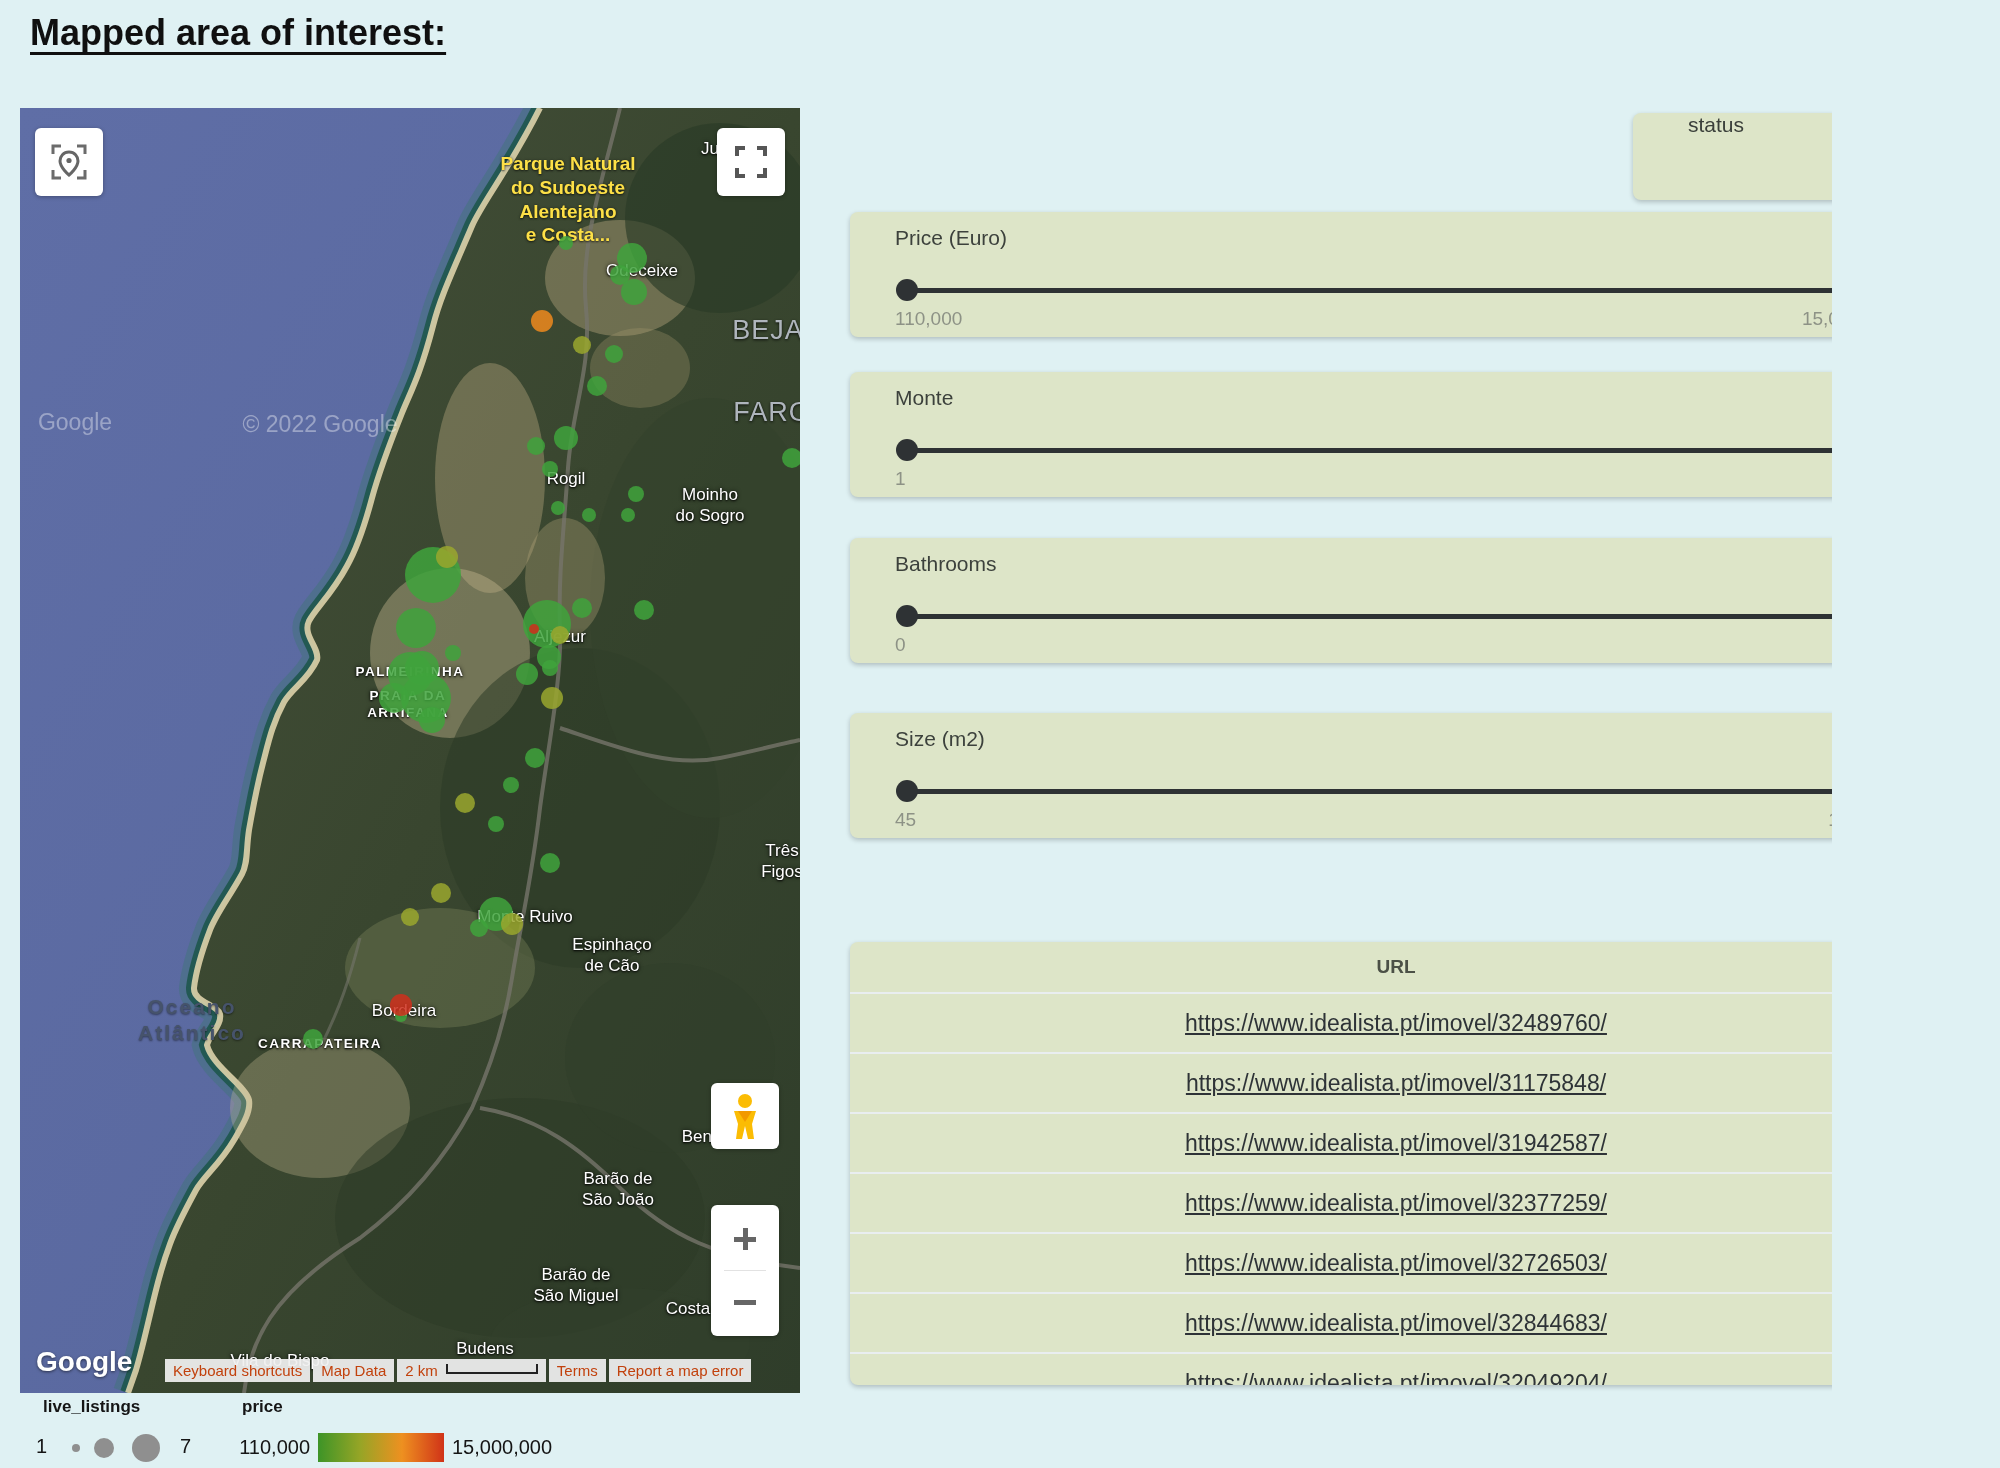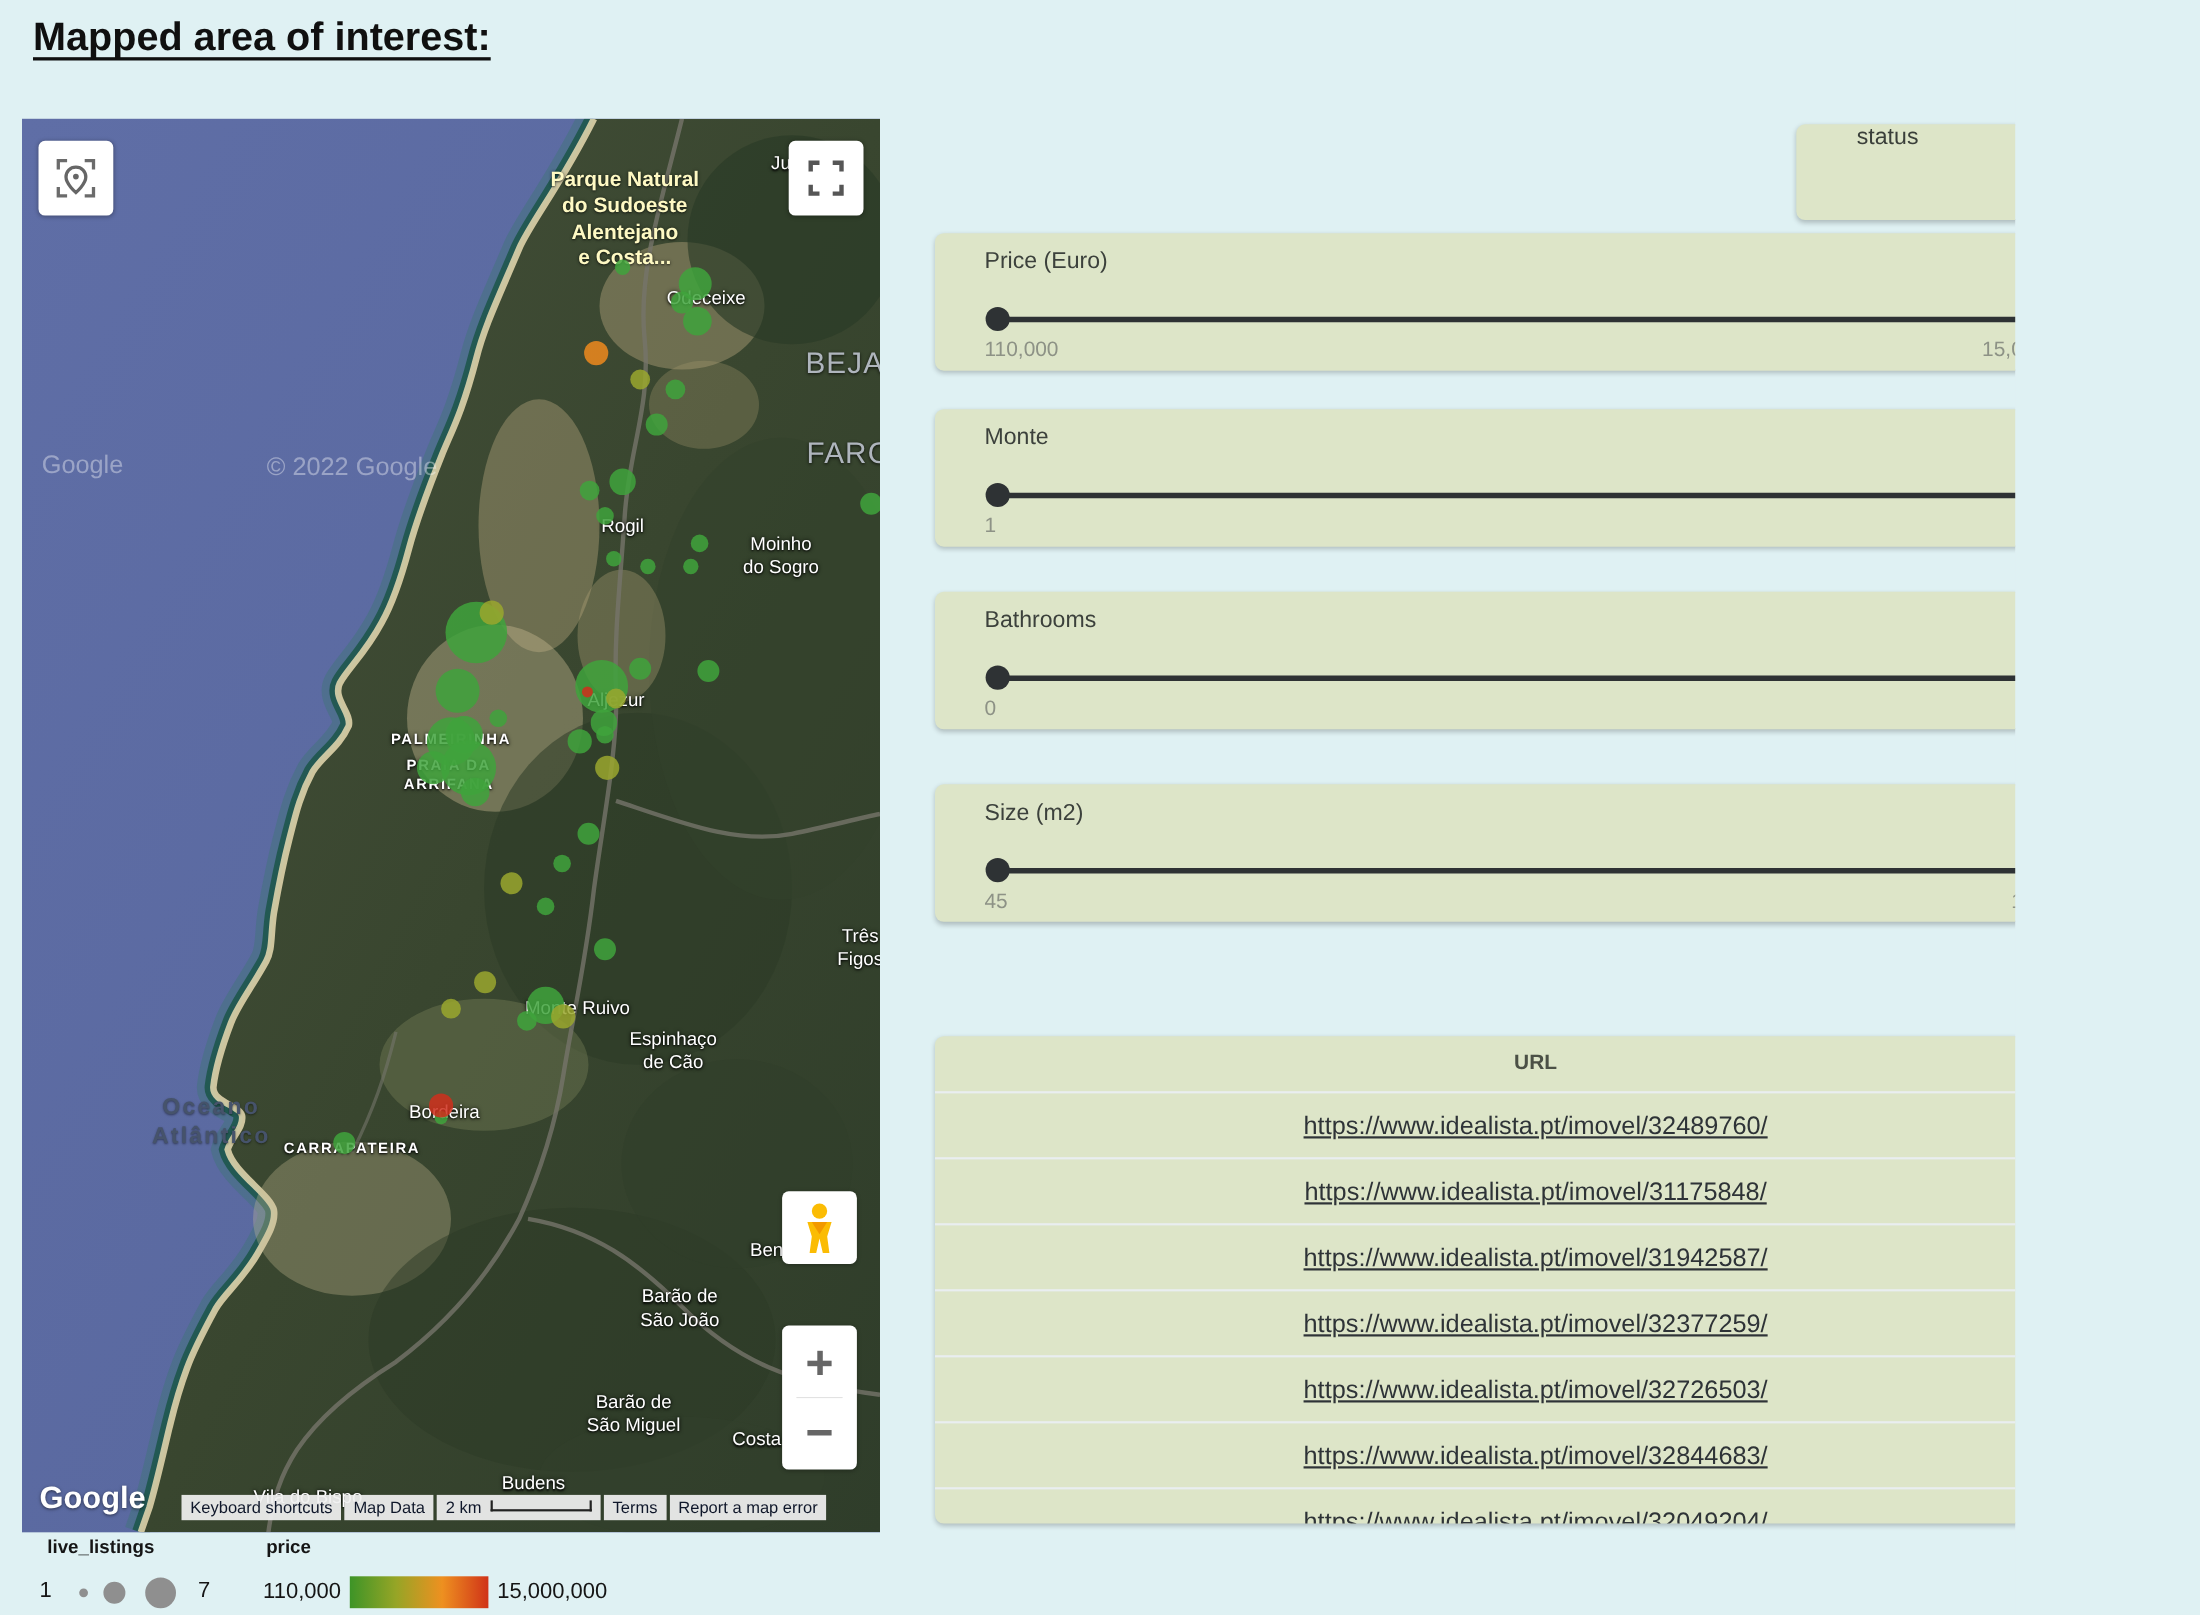--- a/index.html
+++ b/index.html
@@ -11,34 +11,34 @@
 
   
   .map{position:absolute;left:20px;top:108px;width:780px;height:1285px;overflow:hidden;background:#5d6ca2;}
   .map svg.terrain{position:absolute;left:0;top:0;width:100%;height:100%;}
   #map-labels{position:absolute;left:0;top:0;width:100%;height:100%;}
   svg.pts-layer{position:absolute;left:0;top:0;width:100%;height:100%;pointer-events:none;}
   .mlabel{position:absolute;transform:translate(-50%,0);text-align:center;white-space:pre-line;line-height:1.25;pointer-events:none;}
   .place{color:#fff;font-size:17px;text-shadow:0 1px 2px rgba(0,0,0,.95),0 0 4px rgba(0,0,0,.8);}
   .place-sm{color:#fff;font-size:13.5px;font-weight:bold;letter-spacing:1.5px;text-shadow:0 1px 2px rgba(0,0,0,.95),0 0 4px rgba(0,0,0,.8);}
   .district{color:#b6bcc5;font-size:27px;letter-spacing:1px;text-shadow:0 1px 3px rgba(0,0,0,.85);opacity:.95;}
-  .park{color:#fef9c3;font-size:19px;font-weight:bold;text-shadow:0 1px 2px rgba(0,0,0,.55),0 0 3px rgba(0,0,0,.4);}
+  .park{color:#fde047;font-size:19px;font-weight:bold;text-shadow:0 1px 2px rgba(0,0,0,.55),0 0 3px rgba(0,0,0,.4);}
   .water{color:#46536b;font-size:21px;font-weight:bold;letter-spacing:2px;text-shadow:0 1px 2px rgba(0,0,0,.45);}
   .wm{color:rgba(255,255,255,.38);font-size:23px;}
 
   .map-btn{position:absolute;background:#fff;border-radius:6px;box-shadow:0 1px 4px rgba(0,0,0,.3);
            display:flex;align-items:center;justify-content:center;cursor:pointer;}
   .loc-btn{left:15px;top:20px;width:68px;height:68px;}
   .fs-btn{left:697px;top:20px;width:68px;height:68px;}
   .pegman-btn{left:691px;top:975px;width:68px;height:66px;}
   .zoom-ctl{left:691px;top:1097px;width:68px;height:131px;flex-direction:column;justify-content:space-between;padding:8px 0;box-sizing:border-box;}
   .zoom-div{width:42px;height:1px;background:#e2e2e2;}
   .glogo{position:absolute;left:16px;top:1238px;color:#fff;font-size:28px;font-weight:bold;letter-spacing:0px;
          text-shadow:0 1px 3px rgba(0,0,0,.55);}
-  .attr-bar{position:absolute;left:145px;top:1251px;height:23px;display:flex;gap:3px;font-size:15px;color:#0f172a;}
+  .attr-bar{position:absolute;left:145px;top:1251px;height:23px;display:flex;gap:3px;font-size:15px;color:#c2410c;}
   .attr-seg{background:rgba(240,240,240,.93);height:23px;line-height:23px;padding:0 8px;white-space:nowrap;display:flex;align-items:center;}
   .bracket{display:inline-block;width:88px;height:8px;border:2px solid #222;border-top:none;margin-left:8px;margin-bottom:3px;}
 
   
   .legend-label{position:absolute;font-size:17px;font-weight:bold;color:#151515;}
   .legend-num{position:absolute;font-size:20px;color:#151515;}
   .ldot{position:absolute;border-radius:50%;background:#8f8f8f;}
   .grad-bar{position:absolute;left:318px;top:1433px;width:126px;height:29px;}
 
   

